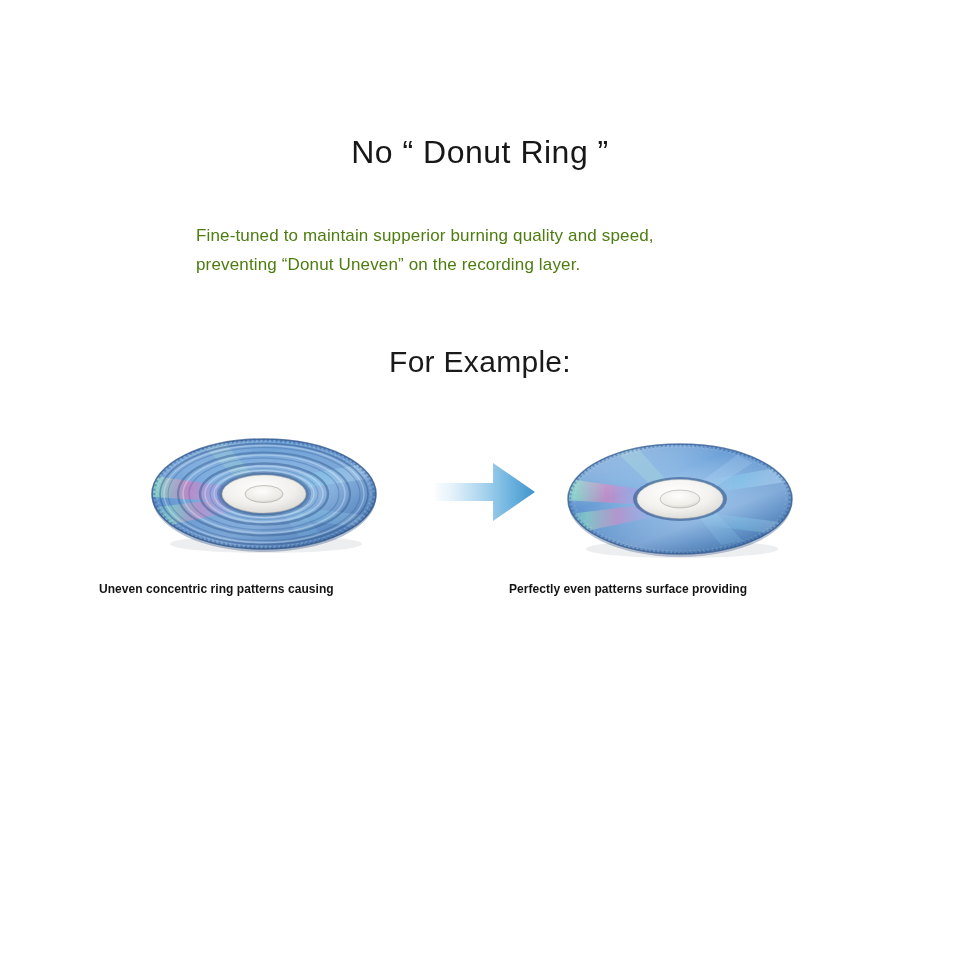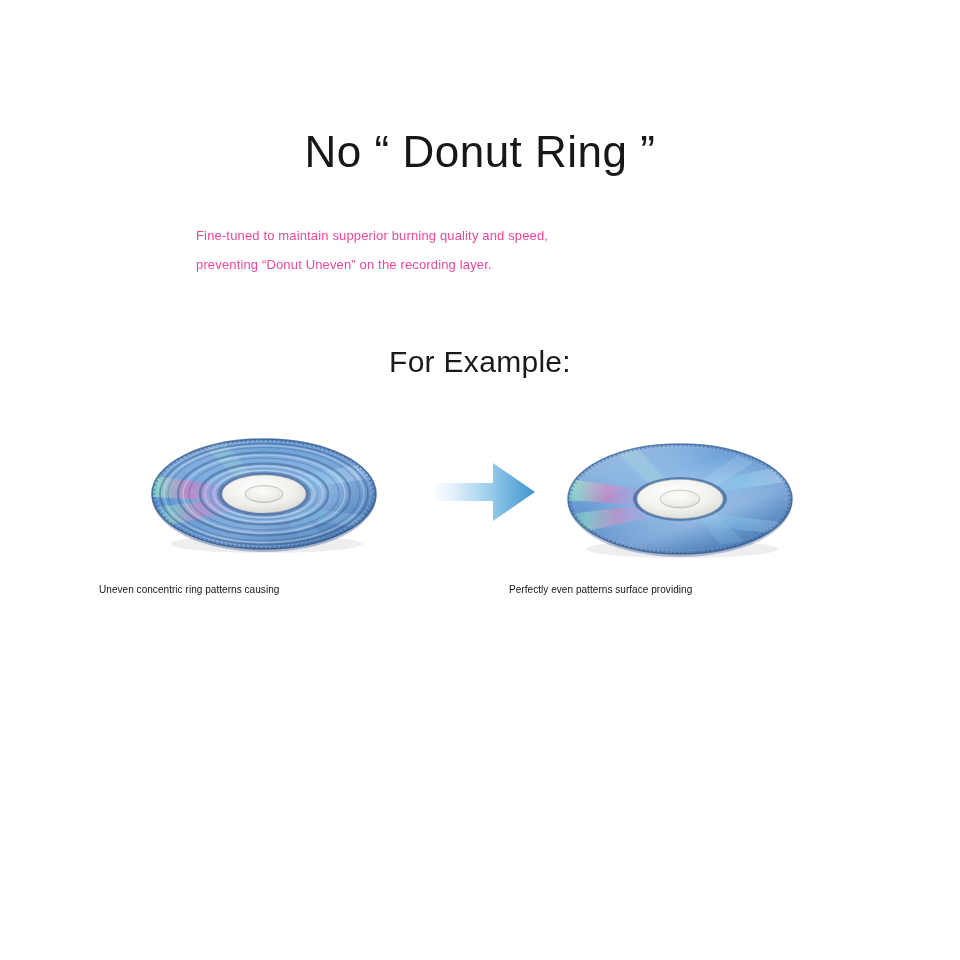--- a/index.html
+++ b/index.html
@@ -23,39 +23,39 @@
     background: #ffffff;
   }
 
   
   #headline {
     position: absolute;
     left: 0;
     right: 0;
     top: 124px;
     text-align: center;
-    font-size: 44px;
+    font-size: 32px;
     line-height: 56px;
     font-weight: 400;
     letter-spacing: 0.5px;
     color: #171717;
     white-space: pre;
   }
 
   
   #subtitle {
     position: absolute;
     left: 196px;
     top: 221px;
     width: 600px;
-    font-size: 13px;
+    font-size: 17px;
     line-height: 29px;
     font-weight: 400;
     letter-spacing: 0.15px;
-    color: #ec4899;
+    color: #4d7c0f;
   }
   #subtitle .line { display: block; white-space: pre; }
 
   
   #for-example {
     position: absolute;
     left: 0;
     right: 0;
     top: 345px;
     text-align: center;
@@ -83,23 +83,23 @@
     left: 433px;
     top: 460px;
     width: 104px;
     height: 64px;
   }
   #arrow svg { display: block; width: 100%; height: 100%; }
 
   
   .caption {
     position: absolute;
-    font-size: 10px;
+    font-size: 12px;
     line-height: 23px;
-    font-weight: 400;
+    font-weight: 700;
     letter-spacing: 0.05px;
     color: #141414;
   }
   .caption .line { display: block; white-space: pre; }
   #caption-left  { left: 99px;  top: 578px; width: 400px; }
   #caption-right { left: 509px; top: 578px; width: 400px; }
 </style>
 </head>
 <body>
 

